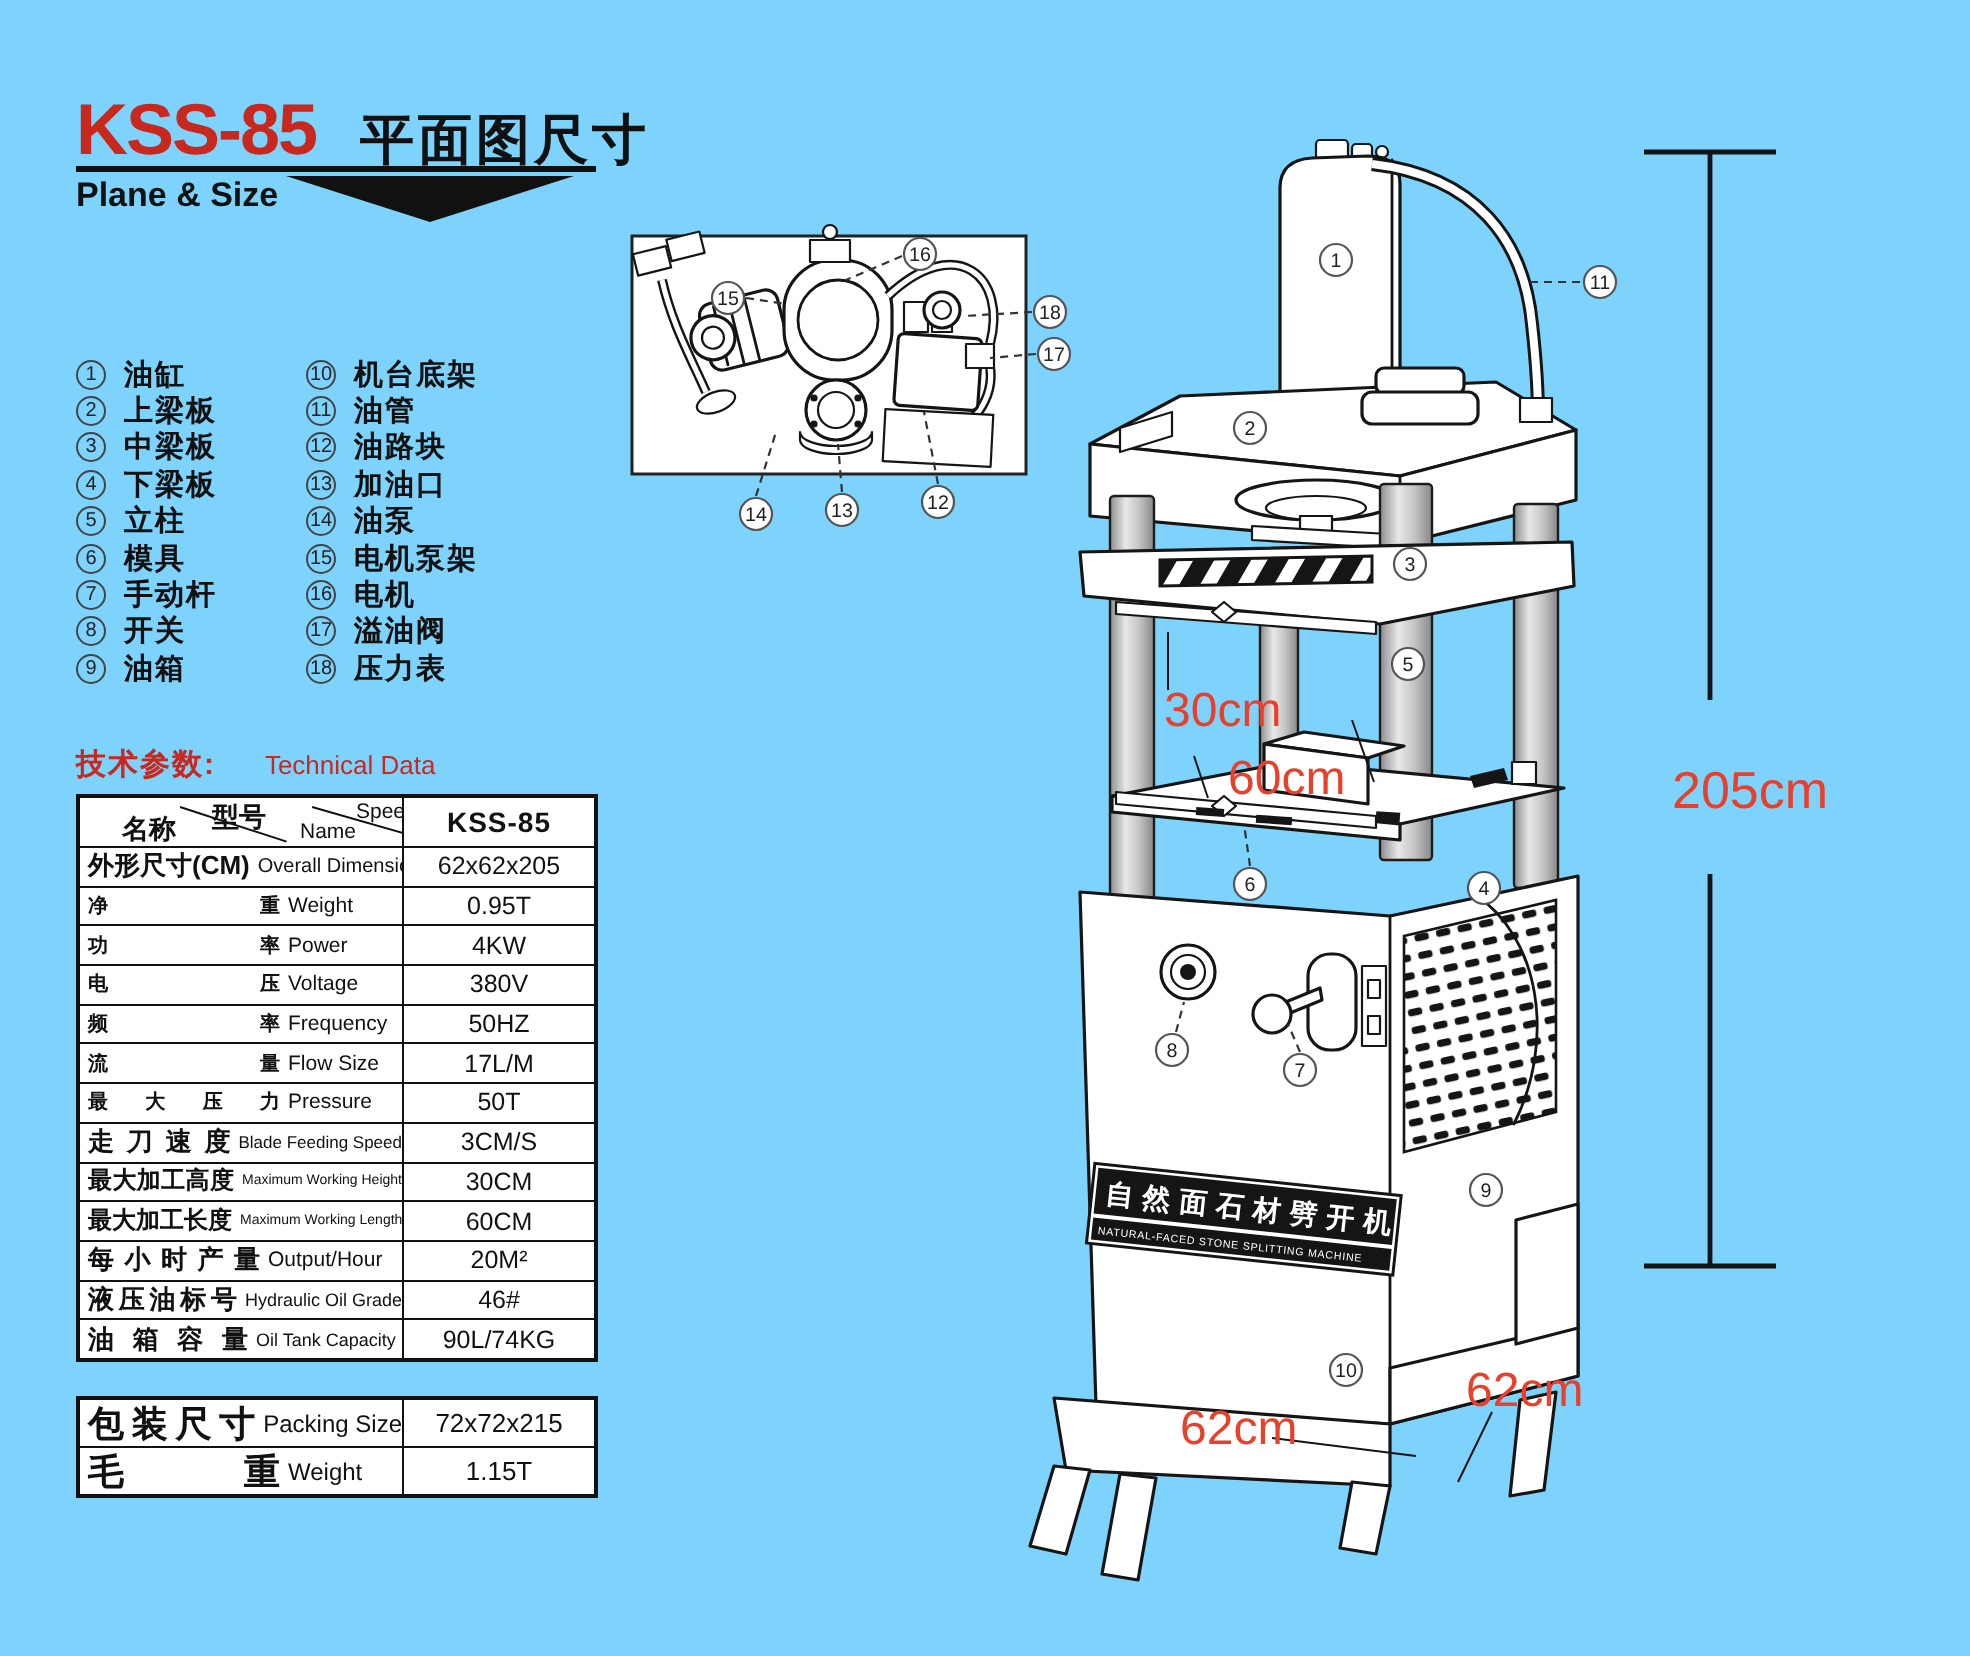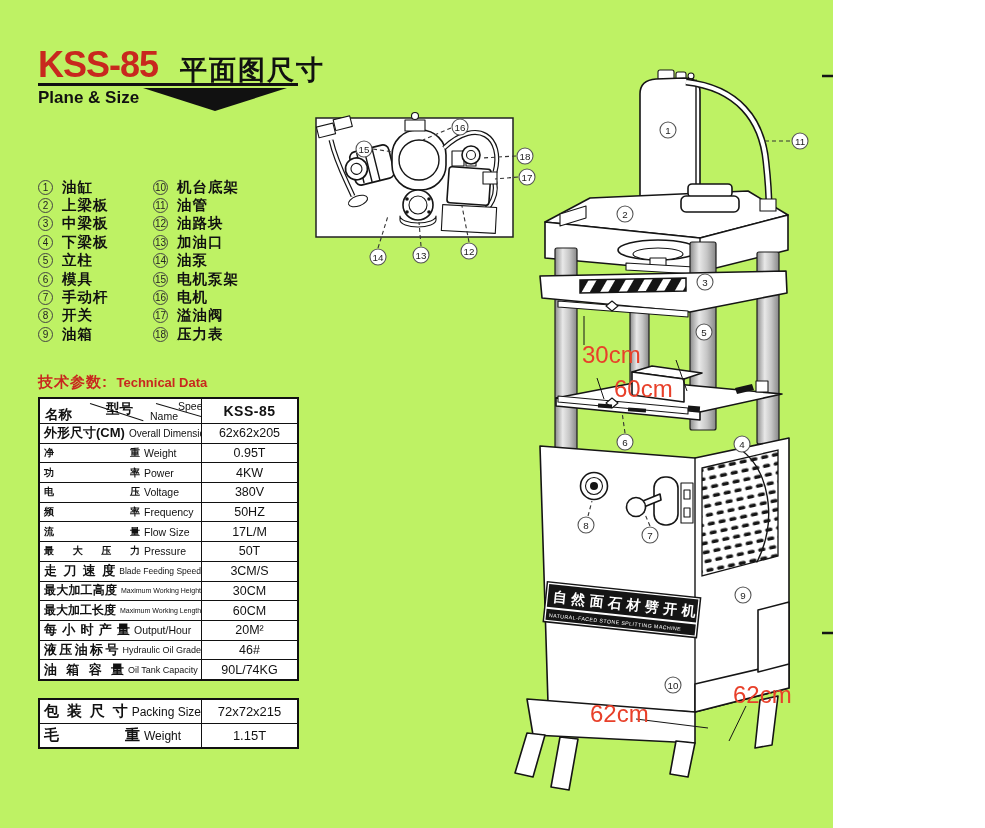--- a/index.html
+++ b/index.html
@@ -1,66 +1,66 @@
 <!DOCTYPE html>
 <html><head>
 <meta charset="utf-8">
 <style>
   html,body{margin:0;padding:0;background:#fff;}
-  #page{position:relative;width:833px;height:828px;background:#bef264;overflow:hidden;
+  #page{position:relative;width:985px;height:828px;background:#7dd3fc;overflow:hidden;
         font-family:"Liberation Sans",sans-serif;color:#111;}
   
   .t1{position:absolute;left:38px;top:44px;font-size:36px;font-weight:bold;color:#c8281e;letter-spacing:-1px;}
   .t2{position:absolute;left:180px;top:52px;font-size:27px;font-weight:bold;color:#111;letter-spacing:2px;}
   .trule{position:absolute;left:38px;top:83px;width:260px;height:2.5px;background:#111;}
   .t3{position:absolute;left:38px;top:88px;font-size:17px;font-weight:bold;color:#111;}
   .tri{position:absolute;left:143px;top:88px;width:0;height:0;
        border-left:72px solid transparent;border-right:72px solid transparent;border-top:23px solid #111;}
   
   .plcol{position:absolute;top:178px;}
   .plcol.c1{left:38px;width:112px;}
   .plcol.c2{left:153px;width:142px;}
   .pli{display:flex;align-items:center;height:18.4px;gap:9px;}
   .cnum{flex:0 0 15px;width:15px;height:15px;border:1.1px solid #444;border-radius:50%;
         font-size:10px;line-height:14px;text-align:center;color:#222;box-sizing:border-box;}
   .plt{font-size:14.5px;font-weight:600;letter-spacing:1px;white-space:nowrap;}
   
   .th{position:absolute;left:38px;top:373px;white-space:nowrap;}
   .th .zhh{font-size:15px;font-weight:bold;color:#c8281e;letter-spacing:1px;}
-  .th .enh{font-size:13px;color:#c8281e;margin-left:4px;font-weight:bold;}
+  .th .enh{font-size:13px;color:#c8281e;margin-left:20px;}
   
   .tbl{position:absolute;left:38px;width:257px;border:2px solid #111;background:#fff;box-sizing:content-box;}
   #tbl1{top:397px;}
   #tbl2{top:698px;}
   .trow{display:flex;border-top:1.3px solid #111;align-items:stretch;}
   .trow:first-child{border-top:none;}
   .tl{width:162px;border-right:1.5px solid #111;display:flex;align-items:center;
       padding-left:4px;box-sizing:border-box;white-space:nowrap;overflow:hidden;}
   .tv{flex:1;display:flex;align-items:center;justify-content:center;font-size:12.5px;text-align:center;}
   .r{height:18.7px;}
   .zh{font-weight:bold;font-size:10px;letter-spacing:0;}
   .j{display:inline-block;width:96px;text-align:justify;text-align-last:justify;}
   .j.md{width:80px;font-size:13px;}
   .j.sm{width:76px;font-size:12px;}
   .en{font-size:10.5px;margin-left:4px;color:#111;}
   .en.s9{font-size:9px;}.en.s85{font-size:8.5px;}.en.s7{font-size:7px;}
   .hdr{height:24px;position:relative;border-top:none;}
   .hdr .tl{position:relative;}
-  .hd-nm{position:absolute;left:5px;top:7px;font-size:13.5px;font-weight:bold;}
+  .hd-nm{position:absolute;left:21px;top:7px;font-size:13.5px;font-weight:bold;}
   .hd-mx{position:absolute;left:66px;top:1px;font-size:13.5px;font-weight:bold;text-align:center;}
   .hd-en1{position:absolute;left:110px;top:11px;font-size:10.5px;}
   .hd-en2{position:absolute;left:138px;top:1px;font-size:10.5px;}
   .diag{position:absolute;height:1.3px;background:#111;transform-origin:left center;}
   .d1{left:50px;top:4px;width:56px;transform:rotate(18deg);}
   .d2{left:116px;top:4px;width:60px;transform:rotate(16deg);}
   .hd-val{font-size:14px;font-weight:bold;letter-spacing:.5px;}
   .mrow{height:23px;}
   .mval{display:flex;flex-direction:column;justify-content:center;line-height:6.6px;}
   .mval div{font-size:6px;transform-origin:center;white-space:nowrap;}
-  .p2 .zh{font-size:15px;}
+  .p2 .zh{font-size:18px;}
   .p2 .r{height:23px;}
   .p2 .tv{font-size:13px;}
   .p2 .en{font-size:12px;}
   
   #draw{position:absolute;left:300px;top:50px;}
   .ln{fill:#fff;stroke:#151515;stroke-width:1.6;stroke-linejoin:round;stroke-linecap:round;}
   .lnt{fill:#fff;stroke:#151515;stroke-width:1.1;stroke-linejoin:round;}
   .nf{fill:none;stroke:#151515;stroke-width:1.4;stroke-linejoin:round;stroke-linecap:round;}
   .blk{fill:#151515;stroke:none;}
   .col{fill:url(#colg);stroke:#1c1c1c;stroke-width:1.2;}

